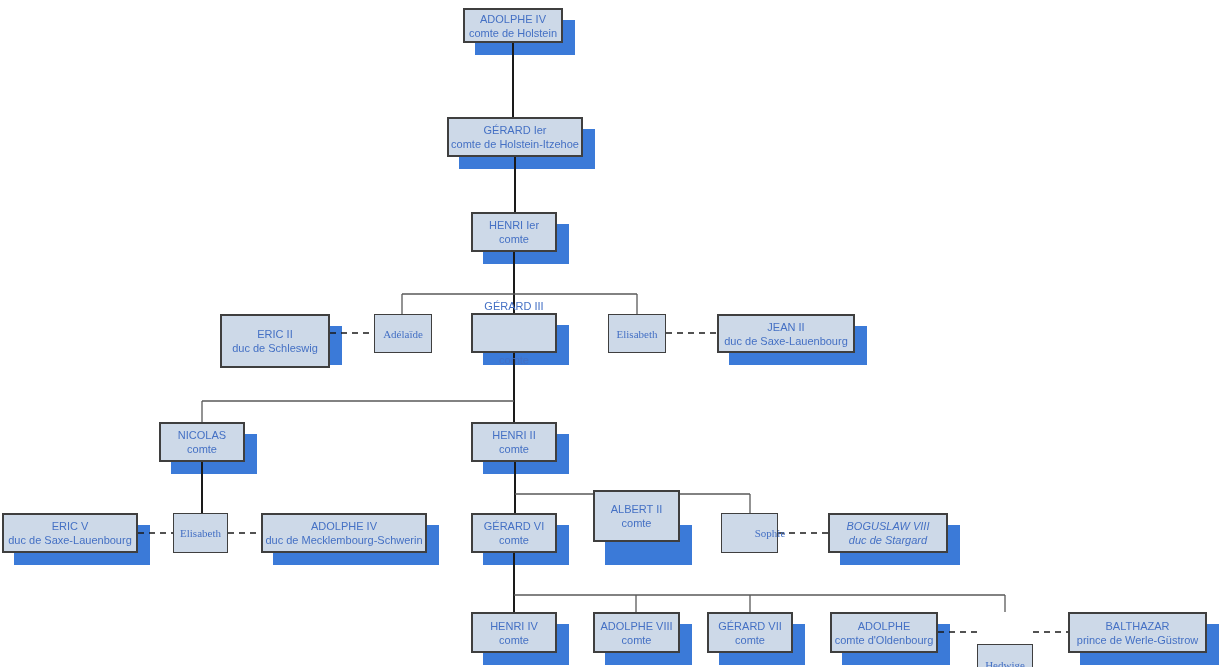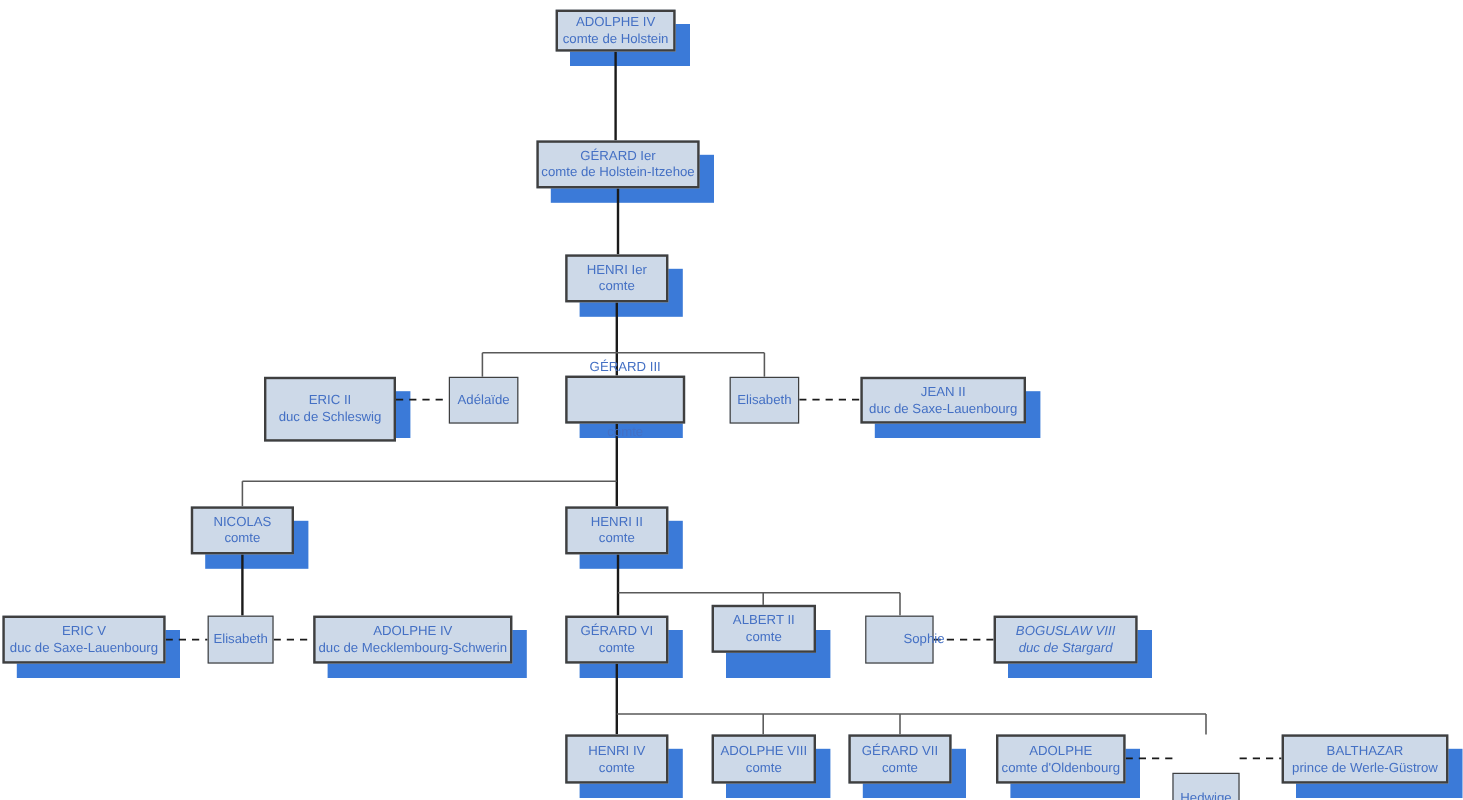--- a/index.html
+++ b/index.html
@@ -12,21 +12,21 @@
   .node-shadow { position:absolute; z-index:1; background:var(--shadow,#3b7ad8); }
   .node-box {
     position:absolute; z-index:3; box-sizing:border-box;
     background:var(--fill,#cdd9e8);
     border:2px solid var(--border,#3f3f3f);
     color:var(--text,#4470c4);
     display:flex; flex-direction:column; justify-content:center; align-items:center;
     text-align:center; font-size:11px; line-height:14px;
     white-space:nowrap;
   }
-  .node-box.plain { border-width:1px; }
+  .node-box.plain { border-width:1px;font-family:Liberation Serif, serif; }
   .node-name, .node-title { display:block; }
 </style>
 </head>
 <body>
 
 <div id="canvas" style="--bg: #ffffff; --fill: #cdd9e8; --border: #3f3f3f; --text: #4470c4; --shadow: #3b7ad8;">
   <svg id="connector-svg" width="1219" height="667" viewBox="0 0 1219 667">
       <line x1="513" y1="43" x2="513" y2="117" stroke="#1a1a1a" stroke-width="2"></line>
       <line x1="515" y1="157" x2="515" y2="212" stroke="#1a1a1a" stroke-width="2"></line>
       <line x1="514" y1="252" x2="514" y2="313" stroke="#1a1a1a" stroke-width="2"></line>
@@ -71,21 +71,21 @@
     </div>
     <div class="node-shadow" style="left: 232px; top: 326px; width: 110px; height: 39px;"></div>
     <div class="node-box" style="left: 220px; top: 314px; width: 110px; height: 54px;">
       <span class="node-name">ERIC II</span>
       <span class="node-title">duc de Schleswig</span>
     </div>
     <div class="node-box plain" style="left: 374px; top: 314px; width: 58px; height: 39px;">
       <span class="node-name">Adélaïde</span>
     </div>
     <div class="node-shadow" style="left: 483px; top: 325px; width: 86px; height: 40px;"></div>
-    <div class="node-box" style="left: 471px; top: 313px; width: 100px; height: 40px; gap: 40px;">
+    <div class="node-box" style="left: 471px; top: 313px; width: 86px; height: 40px; gap: 40px;">
       <span class="node-name">GÉRARD III</span>
       <span class="node-title">comte</span>
     </div>
     <div class="node-box plain" style="left: 608px; top: 314px; width: 58px; height: 39px;">
       <span class="node-name">Elisabeth</span>
     </div>
     <div class="node-shadow" style="left: 729px; top: 326px; width: 138px; height: 39px;"></div>
     <div class="node-box" style="left: 717px; top: 314px; width: 138px; height: 39px;">
       <span class="node-name">JEAN II</span>
       <span class="node-title">duc de Saxe-Lauenbourg</span>
@@ -112,21 +112,21 @@
     <div class="node-box" style="left: 261px; top: 513px; width: 166px; height: 40px;">
       <span class="node-name">ADOLPHE IV</span>
       <span class="node-title">duc de Mecklembourg-Schwerin</span>
     </div>
     <div class="node-shadow" style="left: 483px; top: 525px; width: 86px; height: 40px;"></div>
     <div class="node-box" style="left: 471px; top: 513px; width: 86px; height: 40px;">
       <span class="node-name">GÉRARD VI</span>
       <span class="node-title">comte</span>
     </div>
     <div class="node-shadow" style="left: 605px; top: 525px; width: 87px; height: 40px;"></div>
-    <div class="node-box" style="left: 593px; top: 504px; width: 87px; height: 40px;">
+    <div class="node-box" style="left: 593px; top: 490px; width: 87px; height: 52px;">
       <span class="node-name">ALBERT II</span>
       <span class="node-title">comte</span>
     </div>
     <div class="node-box plain" style="left: 721px; top: 513px; width: 57px; height: 40px; padding-left: 41px;">
       <span class="node-name">Sophie</span>
     </div>
     <div class="node-shadow" style="left: 840px; top: 525px; width: 120px; height: 40px;"></div>
     <div class="node-box" style="left: 828px; top: 513px; width: 120px; height: 40px; font-style: italic;">
       <span class="node-name">BOGUSLAW VIII</span>
       <span class="node-title">duc de Stargard</span>

